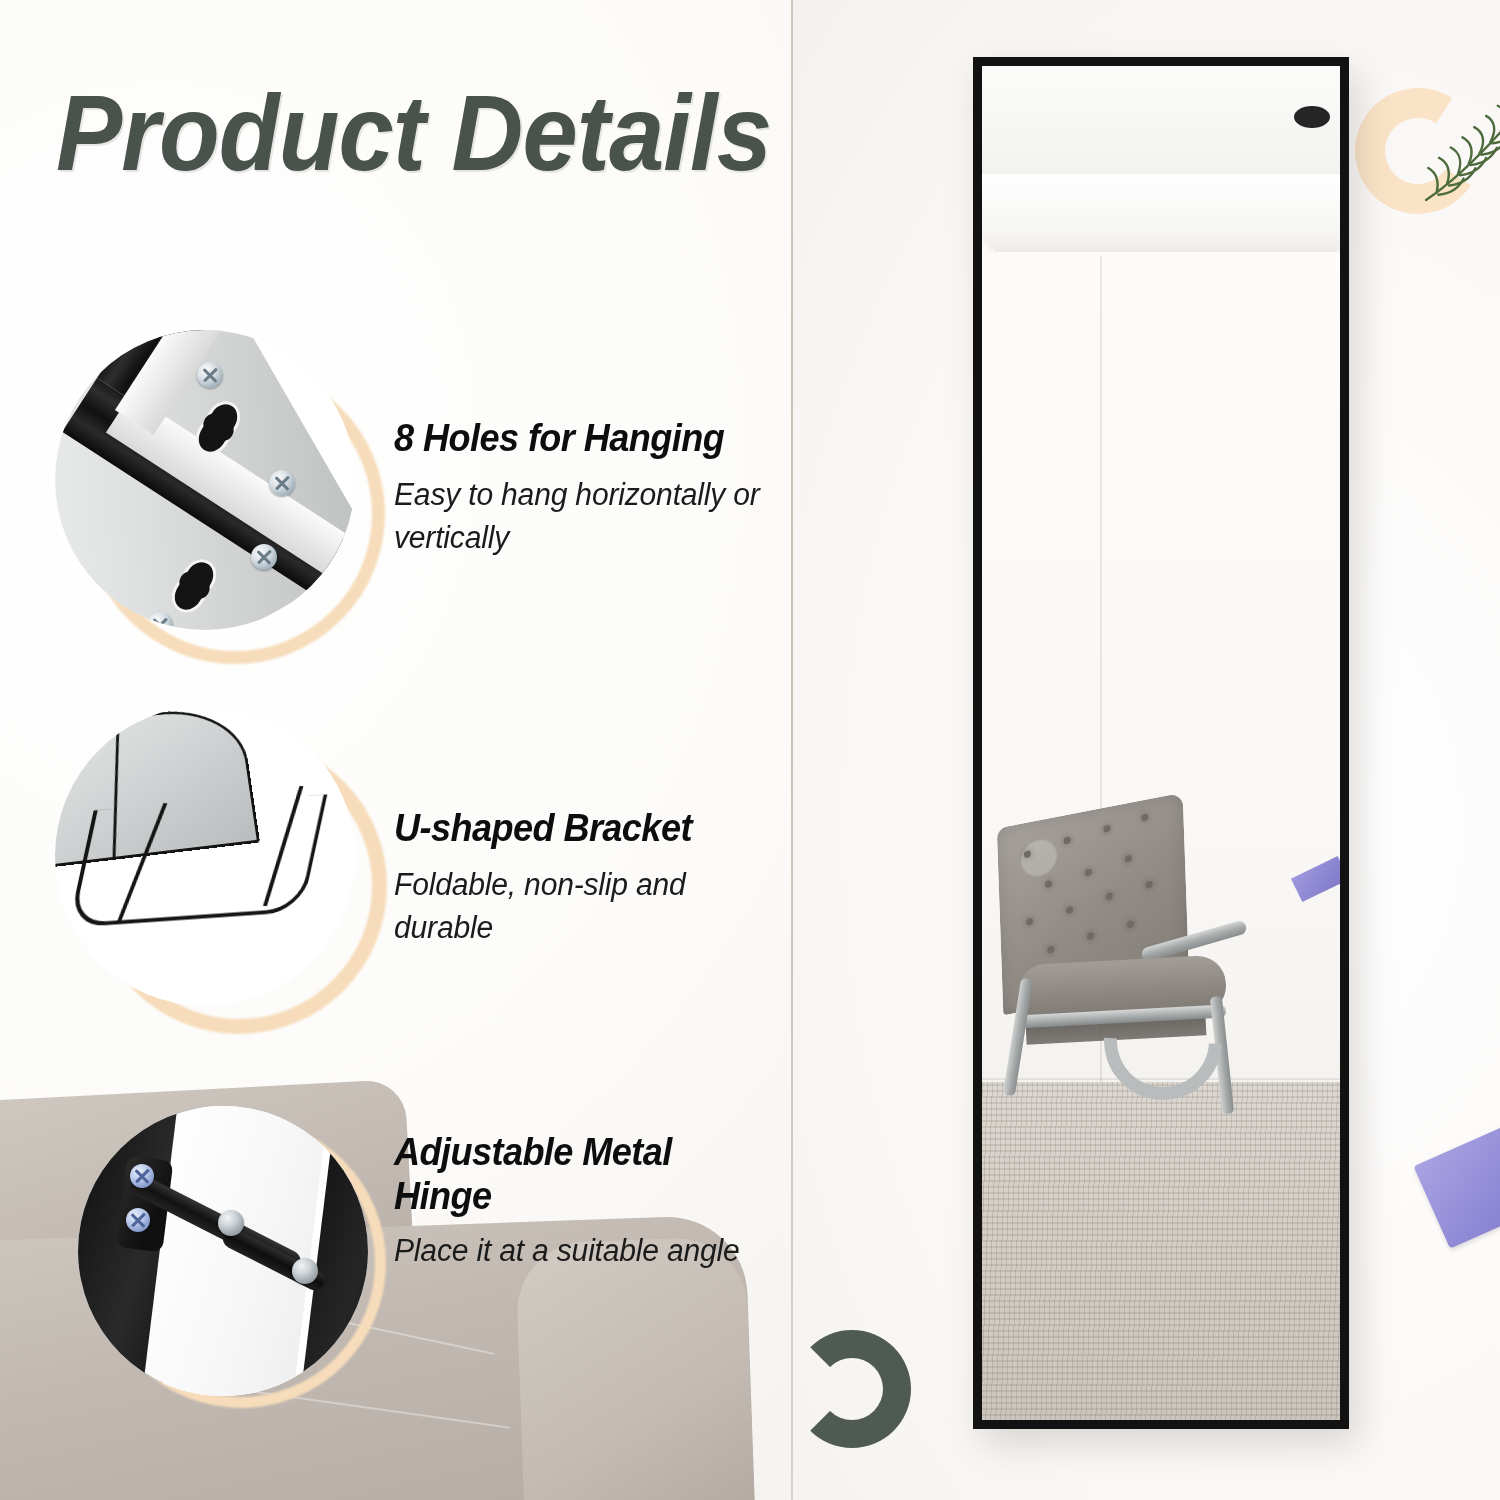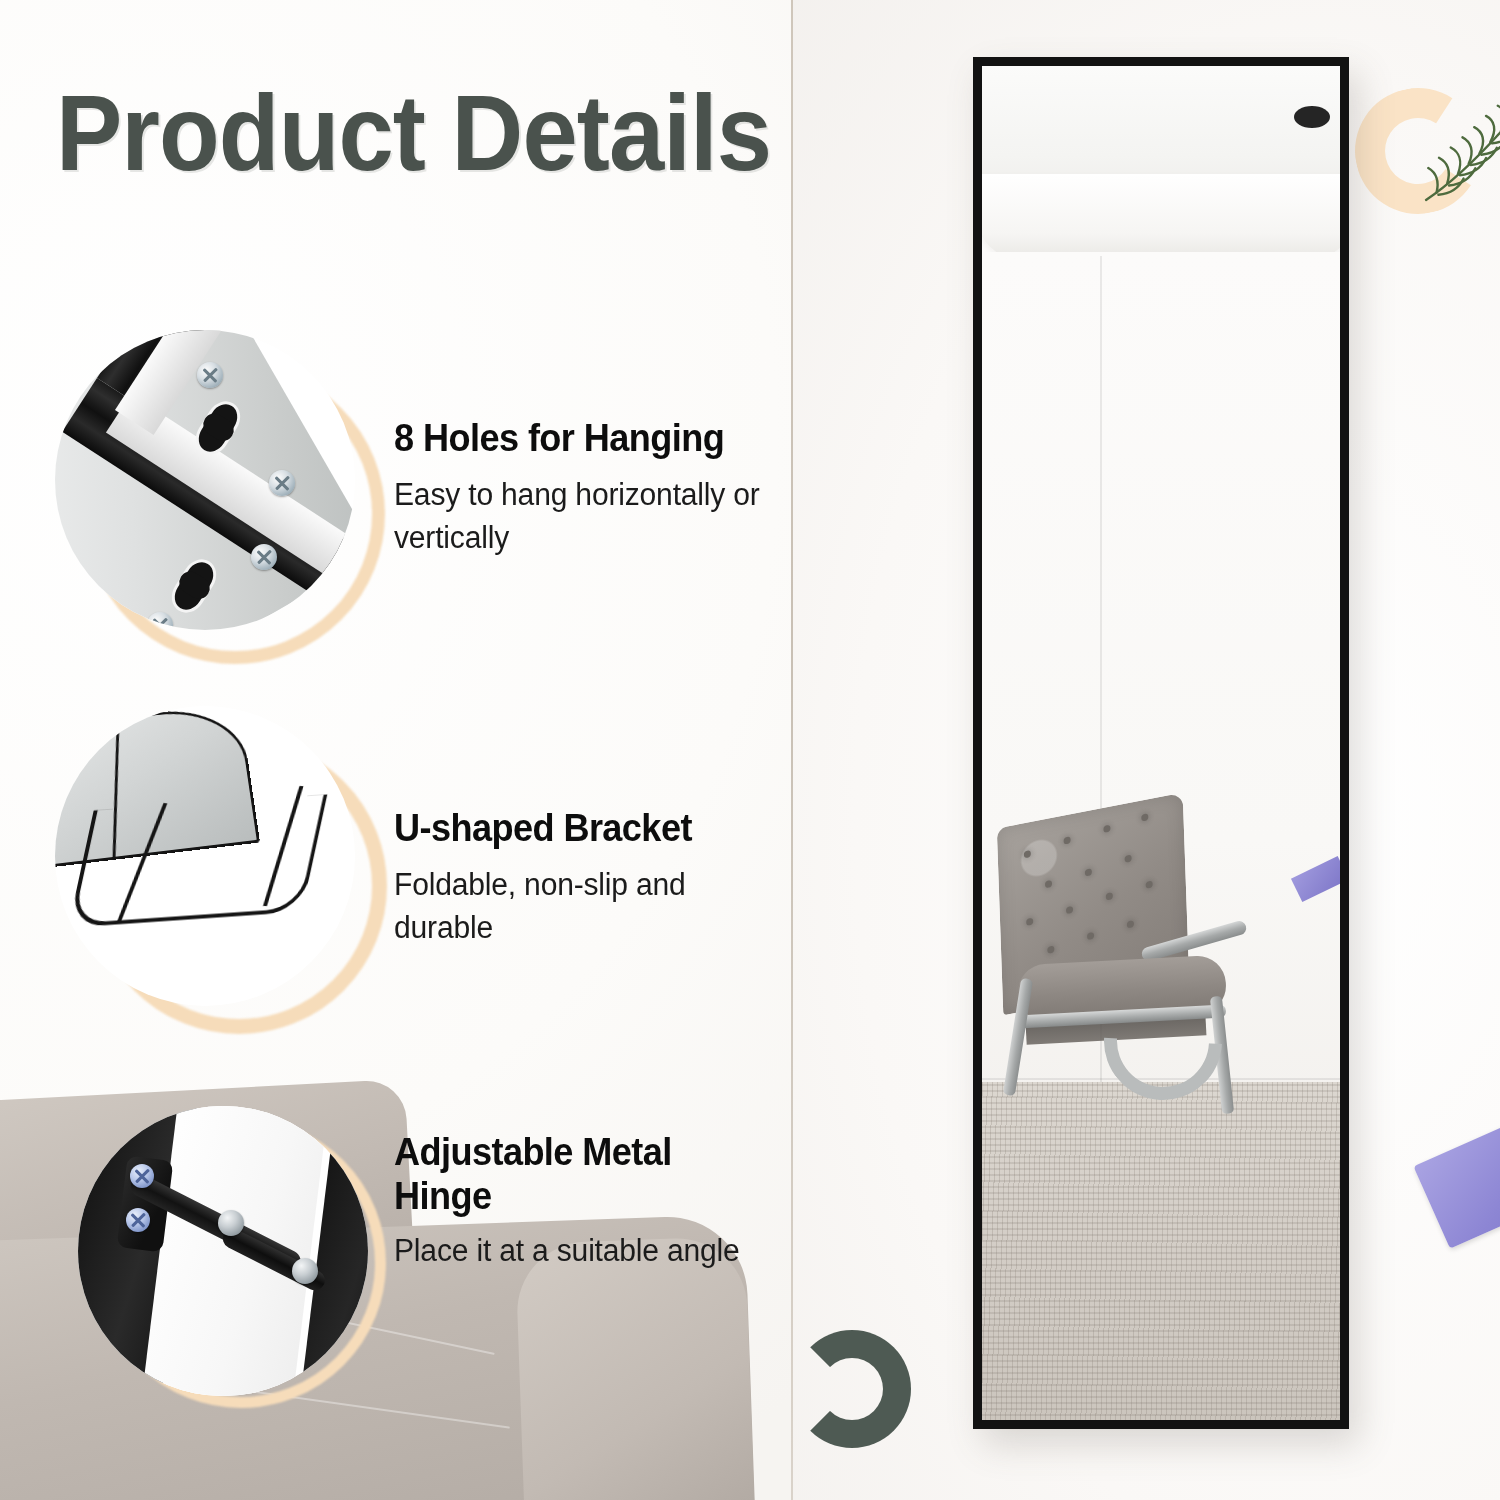--- a/index.html
+++ b/index.html
@@ -5,21 +5,21 @@
   * { margin:0; padding:0; box-sizing:border-box; }
   html, body { width:1500px; height:1500px; }
   body {
     font-family: "Liberation Sans", sans-serif;
     background:#fbfaf8;
     overflow:hidden;
     position:relative;
   }
 
   
-  #page { position:absolute; inset:0; background:#86efac; overflow:hidden; }
+  #page { position:absolute; inset:0; background:#86efac; overflow:hidden;font-style:italic; }
 
   
   .bg-right {
     position:absolute; left:792px; top:0; width:708px; height:1500px;
     background:
       radial-gradient(120% 90% at 75% 55%, #ffffff 0%, #faf8f6 55%, #f1eeeb 100%);
   }
   .bg-left {
     position:absolute; left:0; top:0; width:792px; height:1500px;
     background:

